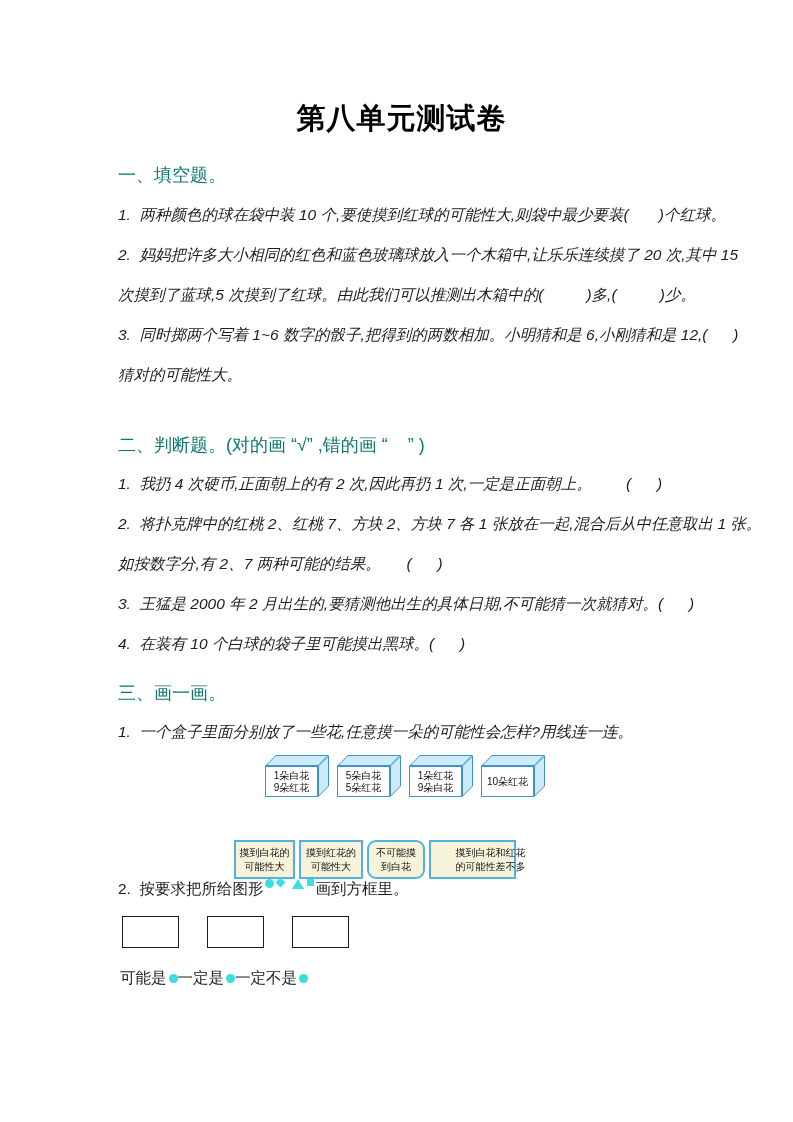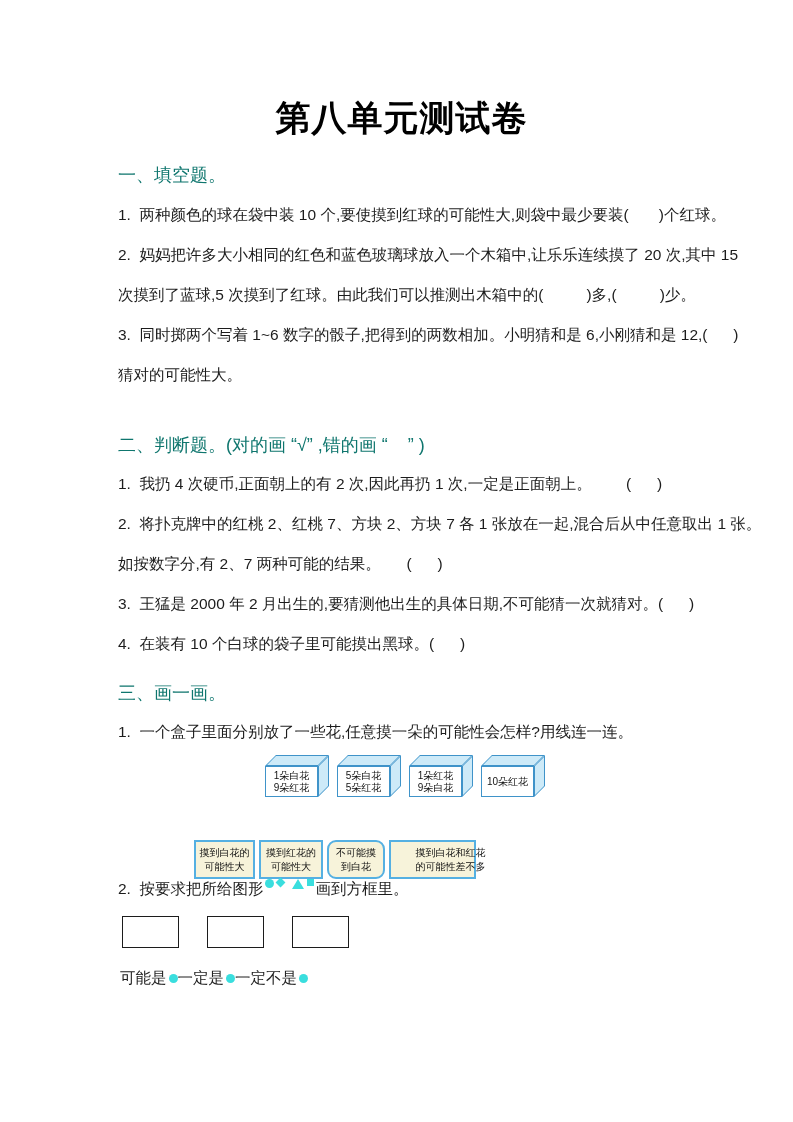--- a/index.html
+++ b/index.html
@@ -10,40 +10,41 @@
     height: 1122px;
     background: #ffffff;
     font-family: "Liberation Sans", "DejaVu Sans", sans-serif;
     color: #1c1c1c;
     overflow: hidden;
   }
   .content { padding: 0 108px 0 118px; }
   .title {
     margin-top: 98px;
     text-align: center;
-    font-size: 35px;
+    font-size: 29px;
     font-weight: bold;
     line-height: 40px;
     color: #000000;
     letter-spacing: 1px;
   }
   .sec-heading {
     margin-top: 26px;
     font-size: 18px;
     line-height: 22px;
     color: #0f766e;
     white-space: pre;
   }
   .questions { margin-top: 9px; }
   .qline {
     font-size: 15.5px;
     line-height: 40px;
     height: 40px;
     white-space: pre;
     color: #1c1c1c;
+    font-style: italic;
   }
   
   .boxes-row {
     margin-top: 3px;
     margin-left: 147px;
     display: flex;
     gap: 8px;
     height: 43px;
   }
   .box3d { position: relative; width: 64px; height: 42px; flex-shrink: 0; }
@@ -60,21 +61,21 @@
   .b-front {
     position: absolute; left: 0; top: 11px; width: 53px; height: 31px;
     background: #ffffff; border: 1.5px solid #3f93c9;
     display: flex; flex-direction: column; align-items: center; justify-content: center;
     font-size: 10px; line-height: 12px; color: #111; white-space: nowrap;
   }
   .b-front div:empty { display: none; }
   
   .labels-row {
     margin-top: 42px;
-    margin-left: 76px;
+    margin-left: 116px;
     display: flex;
     gap: 4px;
     align-items: stretch;
   }
   .plabel {
     background: #f7f3da; border: 2px solid #55b0e2;
     display: flex; flex-direction: column; align-items: center; justify-content: center;
     font-size: 10px; line-height: 14px; color: #111;
     height: 39px; white-space: nowrap; padding: 0 2px;
   }

